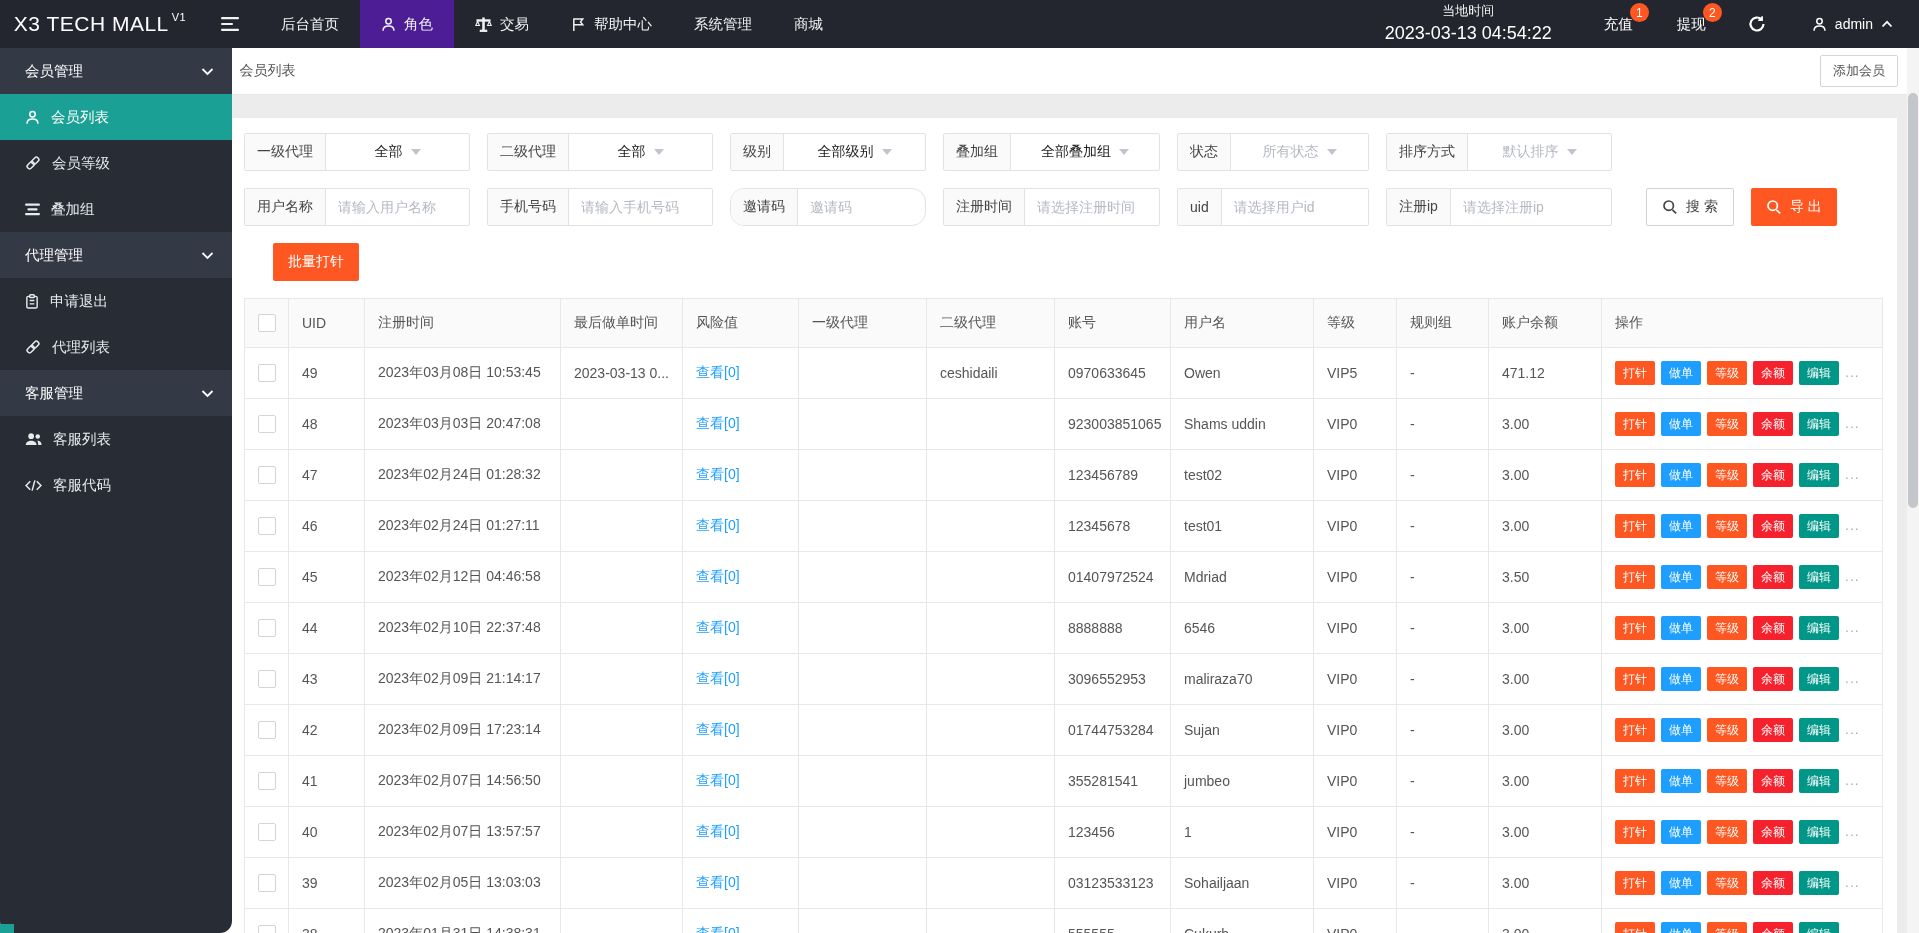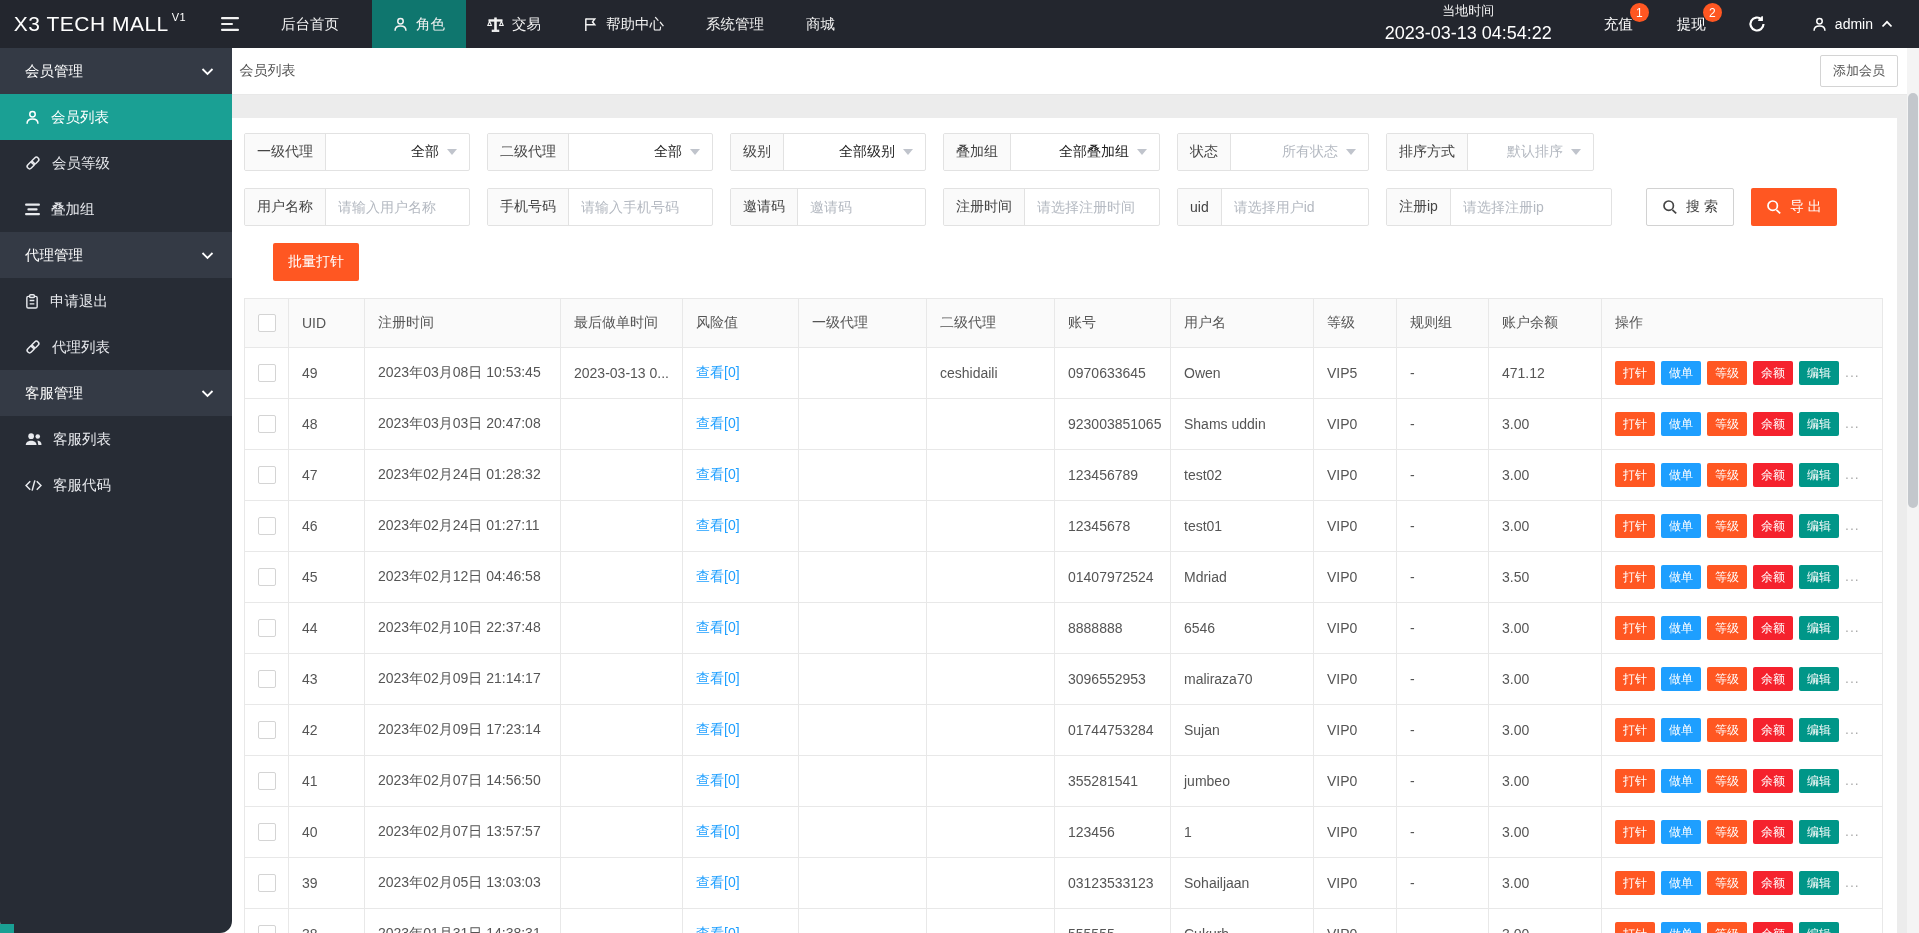--- a/index.html
+++ b/index.html
@@ -13,21 +13,21 @@
 
   
   #topbar { position:absolute; top:0; left:0; width:1919px; height:48px;
     background:#23262e; display:flex; align-items:stretch; color:#fff; z-index:30; }
   #logo { width:200px; display:flex; align-items:center; justify-content:center;
     font-size:21px; color:#fff; letter-spacing:.5px; white-space:nowrap; }
   #logo sup { font-size:11px; margin-left:3px; top:-7px; position:relative; }
   #topnav { display:flex; align-items:stretch; }
   .nav-item { display:flex; align-items:center; gap:8px; padding:0 21px;
     font-size:14.5px; color:#f2f2f2; cursor:pointer; white-space:nowrap; }
-  .nav-item.active { background:#0f766e;margin-left:12px; }
+  .nav-item.active { background:#4c1d95; }
   #topbar-right { margin-left:auto; display:flex; align-items:stretch; }
   #time-block { display:flex; flex-direction:column; align-items:center; justify-content:center;
     padding:6px 30px; line-height:1.45; }
   #time-label { font-size:13px; color:#f5f5f5; }
   #time-value { font-size:18px; color:#fff; }
   .chip { position:relative; display:flex; align-items:center; padding:0 22px;
     font-size:14.5px; cursor:pointer; }
   .badge { position:absolute; top:3px; right:6px; min-width:19px; height:19px;
     background:#ff5722; border-radius:50%; font-size:12px; display:flex;
     align-items:center; justify-content:center; color:#fff; padding:0 4px; }
@@ -55,21 +55,21 @@
     color:#555; font-size:13px; padding:6px 12px; cursor:pointer; }
 
   #card { margin:23px 22px 0 20px; background:#fff; padding:15px 24px 40px;
     min-height:900px; }
 
   .filter-row { display:flex; align-items:center; margin-bottom:17px; }
   .fgroup { display:flex; height:38px; border:1px solid #e2e2e2; border-radius:2px;
     background:#fff; margin-right:17px; overflow:hidden; flex:none; }
   .flabel { background:#fafafa; border-right:1px solid #e2e2e2; display:flex;
     align-items:center; padding:0 12px; color:#444; white-space:nowrap; flex:none; }
-  .fvalue { flex:1; display:flex; align-items:center; justify-content:flex-end;
+  .fvalue { flex:1; display:flex; align-items:center; justify-content:center;
     padding:0 12px; cursor:pointer; color:#222; min-width:0; }
   .fvalue .txt { overflow:hidden; white-space:nowrap; }
   .fvalue .txt.muted { color:#b4b9c1; }
   .select-caret { width:0; height:0; border-left:5px solid transparent;
     border-right:5px solid transparent; border-top:6px solid #c0c4cc; flex:none; margin-left:8px; }
   .fgroup input { border:none; outline:none; flex:1; padding:0 12px; font-size:14px;
     color:#333; min-width:0; font-family:inherit; background:transparent; }
   .fgroup input::placeholder { color:#b4b9c1; }
   .btn { height:38px; display:inline-flex; align-items:center; gap:8px;
     border-radius:2px; font-size:14px; cursor:pointer; border:none; padding:0 15px;
@@ -335,38 +335,38 @@
             <span class="select-caret"></span>
           </div>
         </div>
         <div class="fgroup" style="width: 192px;">
           <div class="flabel">状态</div>
           <div class="fvalue">
             <span class="txt muted">所有状态</span>
             <span class="select-caret"></span>
           </div>
         </div>
-        <div class="fgroup" style="width: 208px;">
+        <div class="fgroup" style="width: 226px;">
           <div class="flabel">排序方式</div>
           <div class="fvalue">
             <span class="txt muted">默认排序</span>
             <span class="select-caret"></span>
           </div>
         </div>
       </div>
     <div class="filter-row" id="filter-row-inputs">
         <div class="fgroup" style="width: 226px;">
           <div class="flabel">用户名称</div>
           <input type="text" placeholder="请输入用户名称" style="">
         </div>
         <div class="fgroup" style="width: 226px;">
           <div class="flabel">手机号码</div>
           <input type="text" placeholder="请输入手机号码" style="">
         </div>
-        <div class="fgroup" style="width: 196px;">
+        <div class="fgroup" style="width: 196px; border-radius: 14px;">
           <div class="flabel">邀请码</div>
           <input type="text" placeholder="邀请码" style="">
         </div>
         <div class="fgroup" style="width: 217px;">
           <div class="flabel">注册时间</div>
           <input type="text" placeholder="请选择注册时间" style="">
         </div>
         <div class="fgroup" style="width: 192px;">
           <div class="flabel">uid</div>
           <input type="text" placeholder="请选择用户id" style="">

